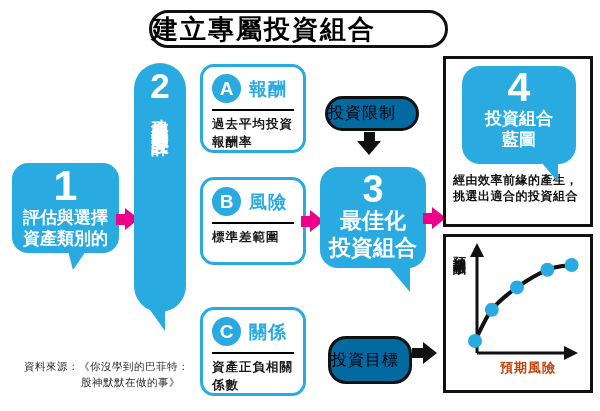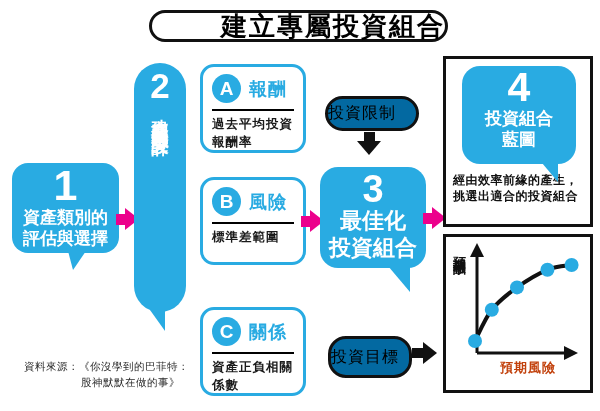--- a/index.html
+++ b/index.html
@@ -4,22 +4,22 @@
 <style>
   :root{
     --blue:#29ABE2; --pink:#EC008C; --ink:#111111;
   }
   *{box-sizing:border-box;margin:0;padding:0;}
   html,body{background:#fff;}
   body{font-family:"Liberation Sans", sans-serif;}
   .stage{position:relative;width:600px;height:411px;background:#fff;overflow:hidden;}
 
   
-  .title-box{position:absolute;left:149px;top:10px;width:299px;height:32px;
-    border:3px solid var(--ink);border-radius:20px;display:flex;align-items:center;justify-content:flex-end;}
+  .title-box{position:absolute;left:149px;top:10px;width:299px;height:38px;
+    border:3px solid var(--ink);border-radius:20px;display:flex;align-items:center;justify-content:flex-start;}
   .title-box span{font-size:26px;font-weight:700;color:#000;letter-spacing:2px;}
 
   
   .bubble{position:absolute;background:var(--blue);color:#fff;text-align:center;}
   .bubble .num{font-weight:700;color:#fff;line-height:1;}
   .bubble .line{font-weight:700;color:#fff;}
   .tail{position:absolute;width:0;height:0;}
 
   .b1{left:12px;top:163px;width:107px;height:90px;border-radius:16px;
       display:flex;flex-direction:column;align-items:center;justify-content:flex-start;padding-top:1px;}
@@ -58,21 +58,21 @@
         font-size:19px;font-weight:700;display:flex;align-items:center;justify-content:center;flex:0 0 auto;}
   .card .ctitle{margin-left:8px;color:var(--blue);font-size:18px;font-weight:700;letter-spacing:1px;}
   .card .divider{border-top:2px solid #000;margin:6px 0 4px;}
   .card .body{font-size:12.5px;font-weight:600;color:#1a1a1a;line-height:1.45;letter-spacing:1px;}
 
   
   .pill{position:absolute;border:3px solid var(--ink);border-radius:18px;background:#0369a1;
         display:flex;align-items:center;justify-content:flex-start;}
   .pill span{font-size:16px;font-weight:500;color:#000;letter-spacing:1px;}
   .pill-constraint{left:325px;top:96px;width:94px;height:35px;}
-  .pill-goal{left:328px;top:336px;width:84px;height:42px;}
+  .pill-goal{left:328px;top:336px;width:84px;height:48px;}
 
   
   .parrow{position:absolute;display:flex;align-items:center;}
   .parrow .shaft{width:9px;height:11px;background:var(--pink);}
   .parrow .head{width:0;height:0;border-top:11px solid transparent;border-bottom:11px solid transparent;
         border-left:14px solid var(--pink);}
   .barrow-right{position:absolute;display:flex;align-items:center;}
   .barrow-right .shaft{width:11px;height:10px;background:var(--ink);}
   .barrow-right .head{width:0;height:0;border-top:11px solid transparent;border-bottom:11px solid transparent;
         border-left:14px solid var(--ink);}
@@ -100,22 +100,22 @@
 <body>
 
 <div class="stage">
 
   <div class="title-box">
     <span>建立專屬投資組合</span>
   </div>
 
   <div class="bubble b1">
     <div class="num">1</div>
+    <div class="line">評估與選擇</div>
     <div class="line">資產類別的</div>
-    <div class="line">評估與選擇</div>
     <div class="tail tail-b1"></div>
   </div>
 
   <div class="parrow" style="left:116px;top:208px;">
     <i class="shaft"></i>
     <i class="head"></i>
   </div>
 
   <div class="bubble b2">
     <div class="num">2</div>

